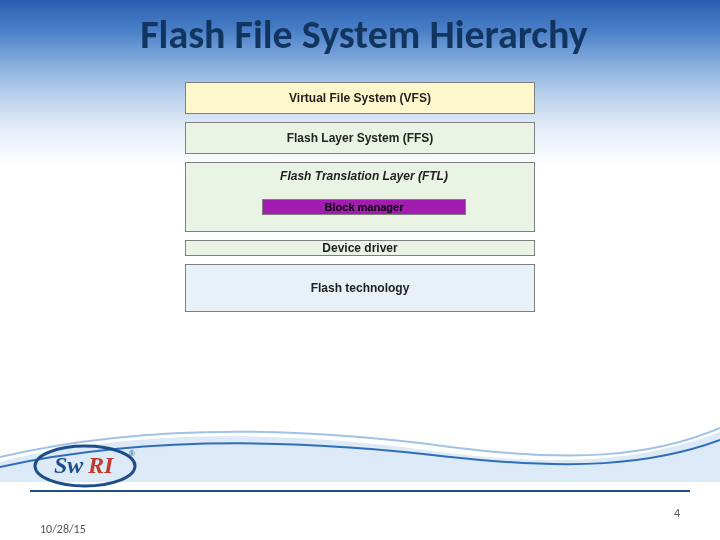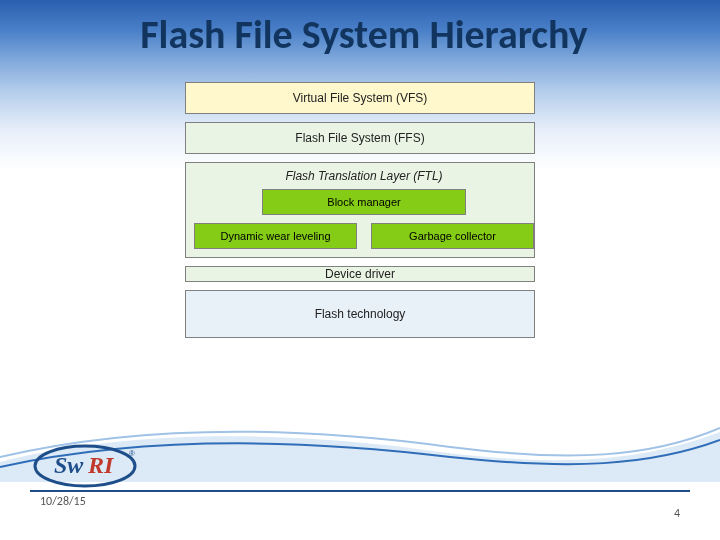--- a/index.html
+++ b/index.html
@@ -35,39 +35,40 @@
   .diagram {
     position: absolute;
     top: 82px;
     left: 50%;
     transform: translateX(-50%);
     width: 350px;
     display: flex;
     flex-direction: column;
     gap: 8px;
     font-family: Arial, Helvetica, sans-serif;
+    font-weight: bold;
   }
   .box {
     border: 1px solid #808080;
     text-align: center;
     font-size: 12px;
     color: #222;
     display: flex;
     align-items: center;
     justify-content: center;
   }
   .box-vfs   { background: #fff8cc; height: 32px; }
   .box-ffs   { background: #eaf4e4; height: 32px; }
   .ftl-wrap  { background: #eaf4e4; border: 1px solid #808080; padding: 6px 0 8px 8px; }
   .ftl-title { text-align: center; font-size: 12px; font-style: italic; color: #222; margin-bottom: 6px; }
   .ftl-row1  { display: flex; justify-content: center; margin-bottom: 8px; }
   .ftl-row1 .inner { width: 60%; }
   .ftl-row2  { display: flex; gap: 14px; }
   .ftl-row2 .inner { flex: 1; }
-  .inner     { background: #84cc16; border: 1px solid #808080; height: 26px; font-size: 11px; display:flex; align-items:center; justify-content:center; }
+  .inner     { background: #a21caf; border: 1px solid #808080; height: 16px; font-size: 11px; display:flex; align-items:center; justify-content:center;margin-top:10px; }
   .box-drv   { background: #eaf4e4; height: 16px; }
   .box-tech  { background: #e8f0f8; height: 48px; }
 
   .swoosh {
     position: absolute;
     left: 0; right: 0;
     bottom: 58px;
     height: 60px;
     pointer-events: none;
   }
@@ -81,21 +82,21 @@
   .footer-line {
     position: absolute;
     left: 30px; right: 30px;
     bottom: 48px;
     height: 2px;
     background: #1e4e8a;
   }
   .footer-date {
     position: absolute;
     left: 40px;
-    bottom: 32px;
+    bottom: 4px;
     font-size: 12px;
     color: #555;
     font-family: "Calibri", Arial, sans-serif;
   }
   .footer-page {
     position: absolute;
     right: 40px;
     bottom: 20px;
     font-size: 12px;
     color: #555;
@@ -105,29 +106,25 @@
 </head>
 <body>
 
 <div class="slide">
   <div class="header-bg"></div>
 
   <h1 class="title">Flash File System Hierarchy</h1>
 
   <div class="diagram">
     <div class="box box-vfs">Virtual File System (VFS)</div>
-    <div class="box box-ffs">Flash File System (FFS)</div>
+    <div class="box box-ffs">Flash Layer System (FFS)</div>
     <div class="ftl-wrap">
       <div class="ftl-title">Flash Translation Layer (FTL)</div>
       <div class="ftl-row1">
         <div class="inner">Block manager</div>
-      </div>
-      <div class="ftl-row2">
-        <div class="inner">Dynamic wear leveling</div>
-        <div class="inner">Garbage collector</div>
       </div>
     </div>
     <div class="box box-drv">Device driver</div>
     <div class="box box-tech">Flash technology</div>
   </div>
 
   <svg class="swoosh" viewBox="0 0 720 60" preserveAspectRatio="none">
     <path d="M0,40 C140,5 300,10 440,30 C560,45 640,40 720,10 L720,60 L0,60 Z" fill="#dce9f6"></path>
     <path d="M0,45 C150,12 310,18 450,35 C570,48 650,44 720,18" fill="none" stroke="#2f6db8" stroke-width="2"></path>
     <path d="M0,35 C150,0 310,6 450,25 C570,40 650,36 720,6" fill="none" stroke="#9fc2e6" stroke-width="2"></path>

